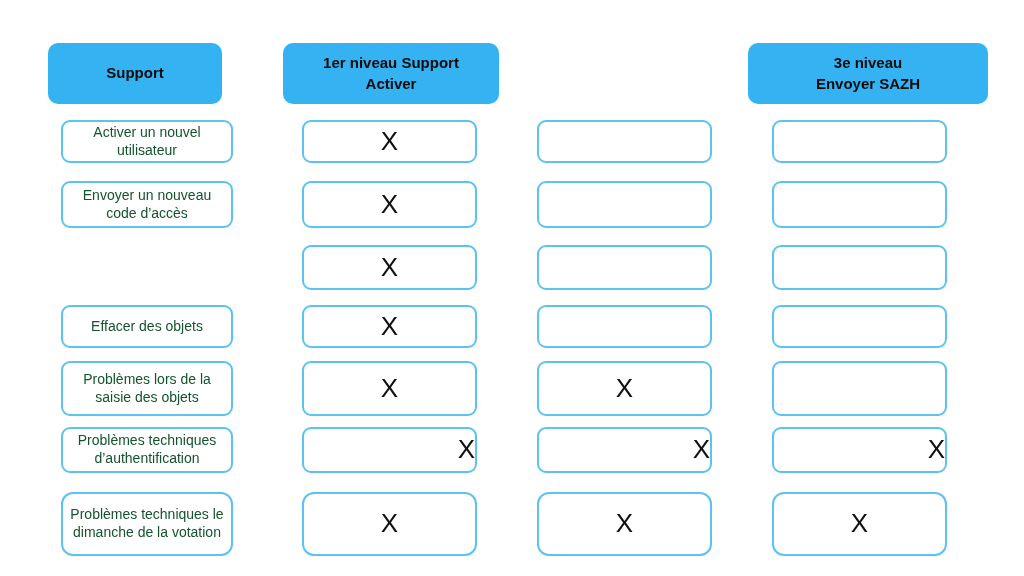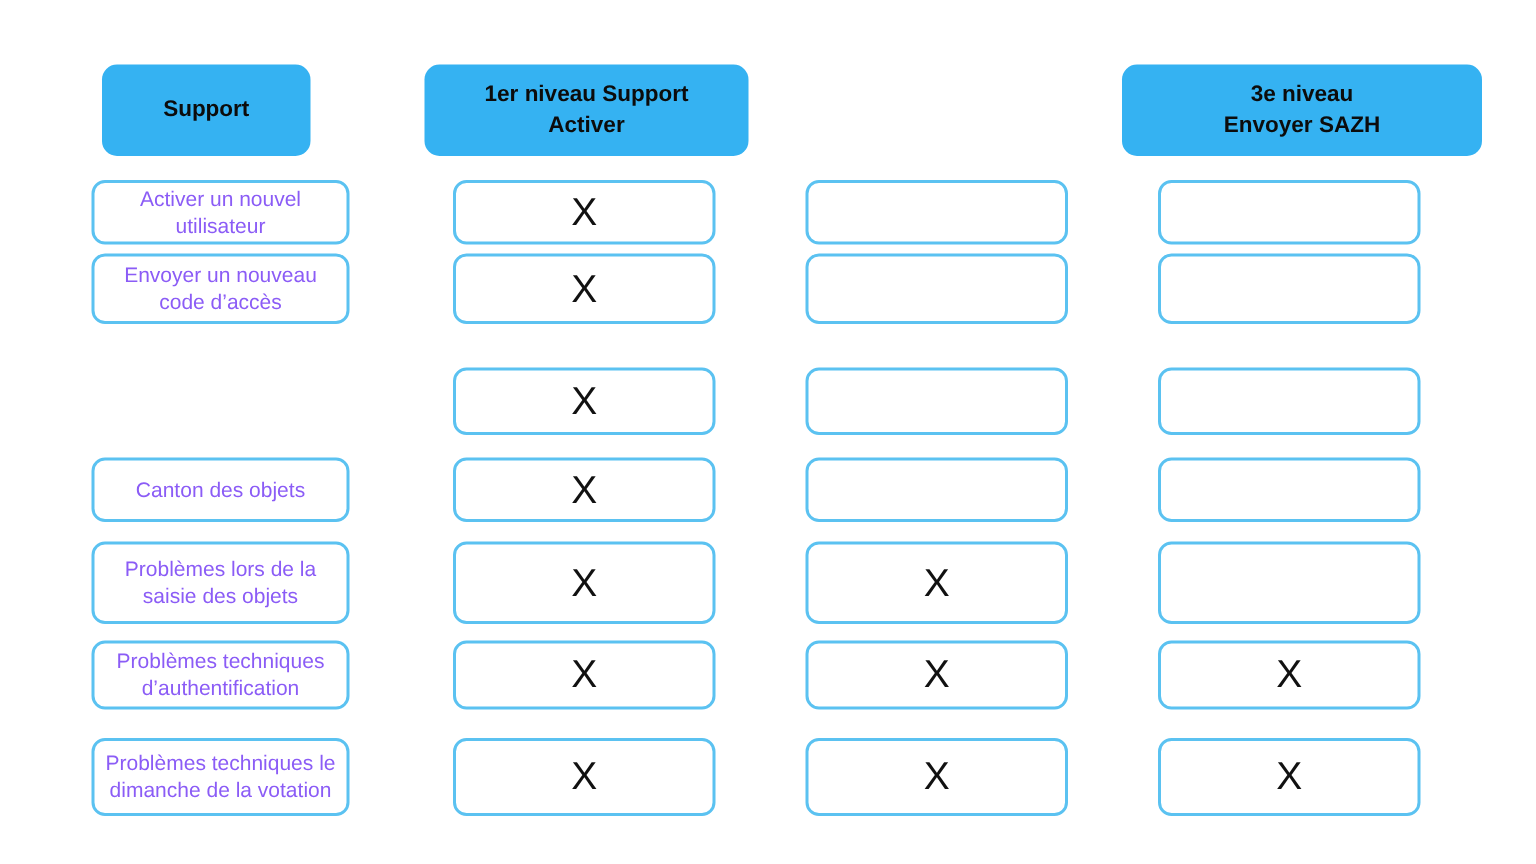--- a/index.html
+++ b/index.html
@@ -38,50 +38,50 @@
     border: 2px solid #5BC2F1;
     border-radius: 9px;
     display: flex;
     align-items: center;
     justify-content: center;
     text-align: center;
     box-sizing: border-box;
   }
   .box-label {
     font-size: 14px;
-    color: #8b5cf6;
+    color: #14532d;
     line-height: 1.28;
     padding: 2px 4px;
   }
   .box-cell {
     font-size: 26px;
     font-weight: 400;
     color: #111111;
     line-height: 1;
     padding-bottom: 2px;
   }
   
-  .hc0 { left: 68px;  width: 139px; align-items: center; }
+  .hc0 { left: 48px;  width: 174px; align-items: center; }
   .hc1 { left: 283px; width: 216px; }
   .hc2 { left: 532px; width: 185px; }
   .hc3 { left: 748px; width: 240px; }
   .hr  { top: 43px; height: 61px; }
   
   .lab { left: 61px;  width: 172px; }
   .cc1 { left: 302px; width: 175px; }
   .cc2 { left: 537px; width: 175px; }
   .cc3 { left: 772px; width: 175px; }
   
   .r0 { top: 120px; height: 43px; }
-  .r1 { top: 169px; height: 47px; }
+  .r1 { top: 181px; height: 47px; }
   .r2 { top: 245px; height: 45px; }
   .r3 { top: 305px; height: 43px; }
   .r4 { top: 361px; height: 55px; }
-  .r5 { top: 427px; height: 46px; }
-  .r6 { top: 492px; height: 52px; }
+  .r5 { top: 427px; height: 46px; justify-content: flex-end; }
+  .r6 { top: 492px; height: 64px; border-radius: 12px; }
 </style>
 </head>
 <body>
 
 <div class="canvas">
 
   <div class="box-header hc0 hr">
     <span>Support</span>
       <span></span>
   </div>
@@ -124,21 +124,21 @@
       <span>X</span>
     </div>
   <div class="box-cell cc2 r2">
       <span></span>
     </div>
   <div class="box-cell cc3 r2">
       <span></span>
     </div>
 
   <div class="box-label lab r3">
-      <span>Canton des objets</span>
+      <span>Effacer des objets</span>
     </div>
   <div class="box-cell cc1 r3">
       <span>X</span>
     </div>
   <div class="box-cell cc2 r3">
       <span></span>
     </div>
   <div class="box-cell cc3 r3">
       <span></span>
     </div>

